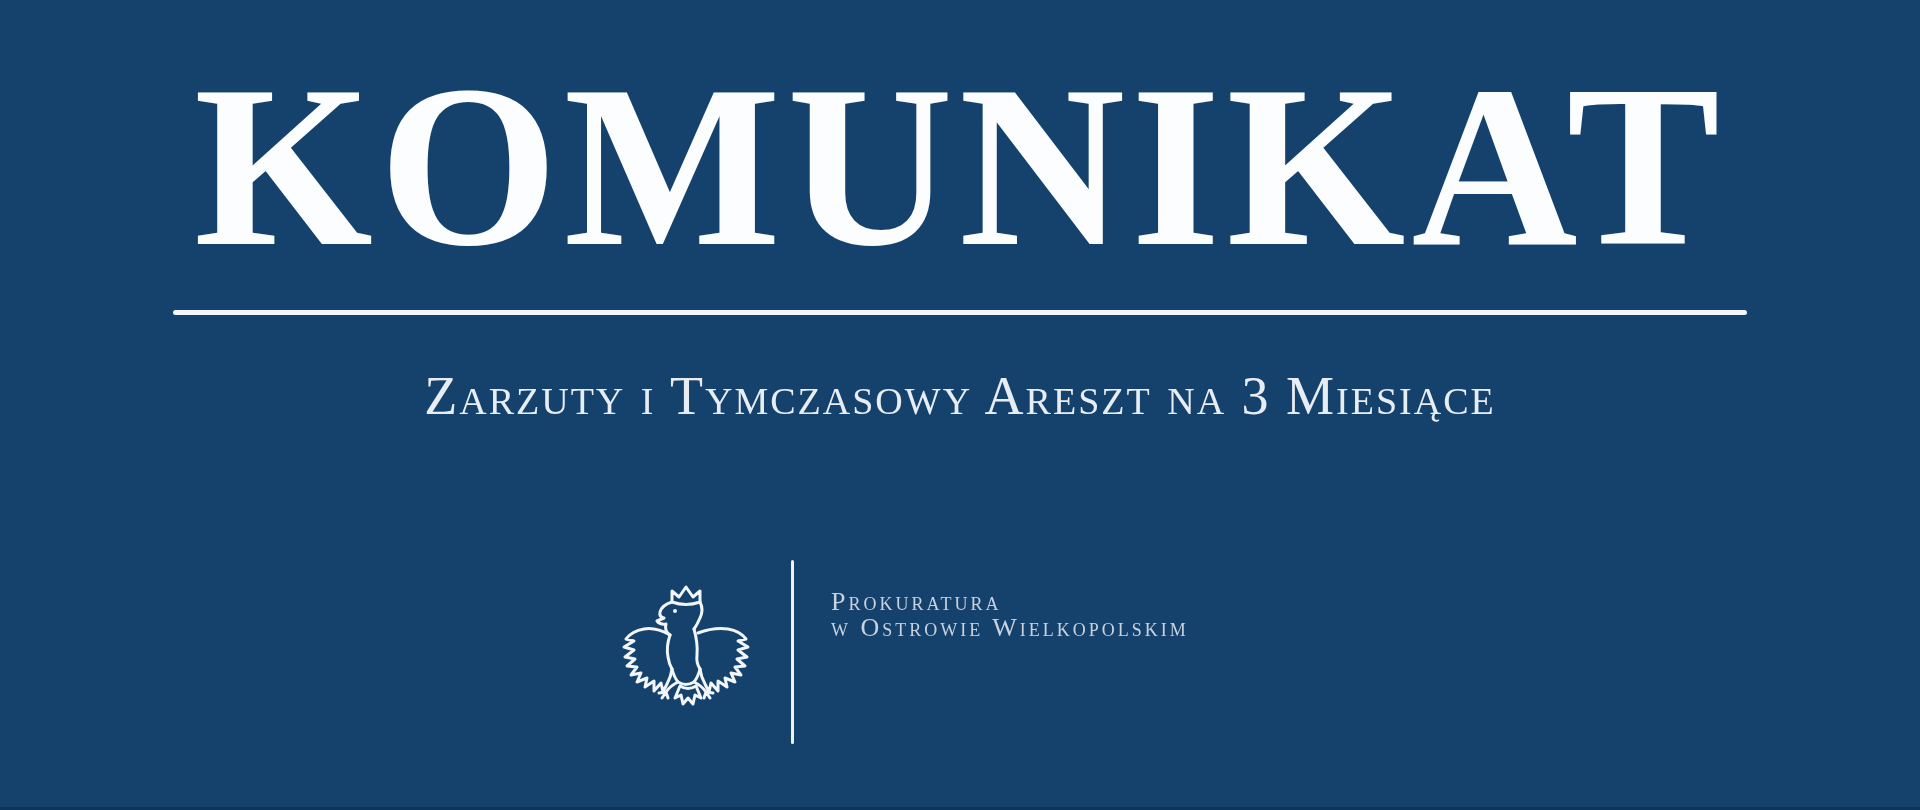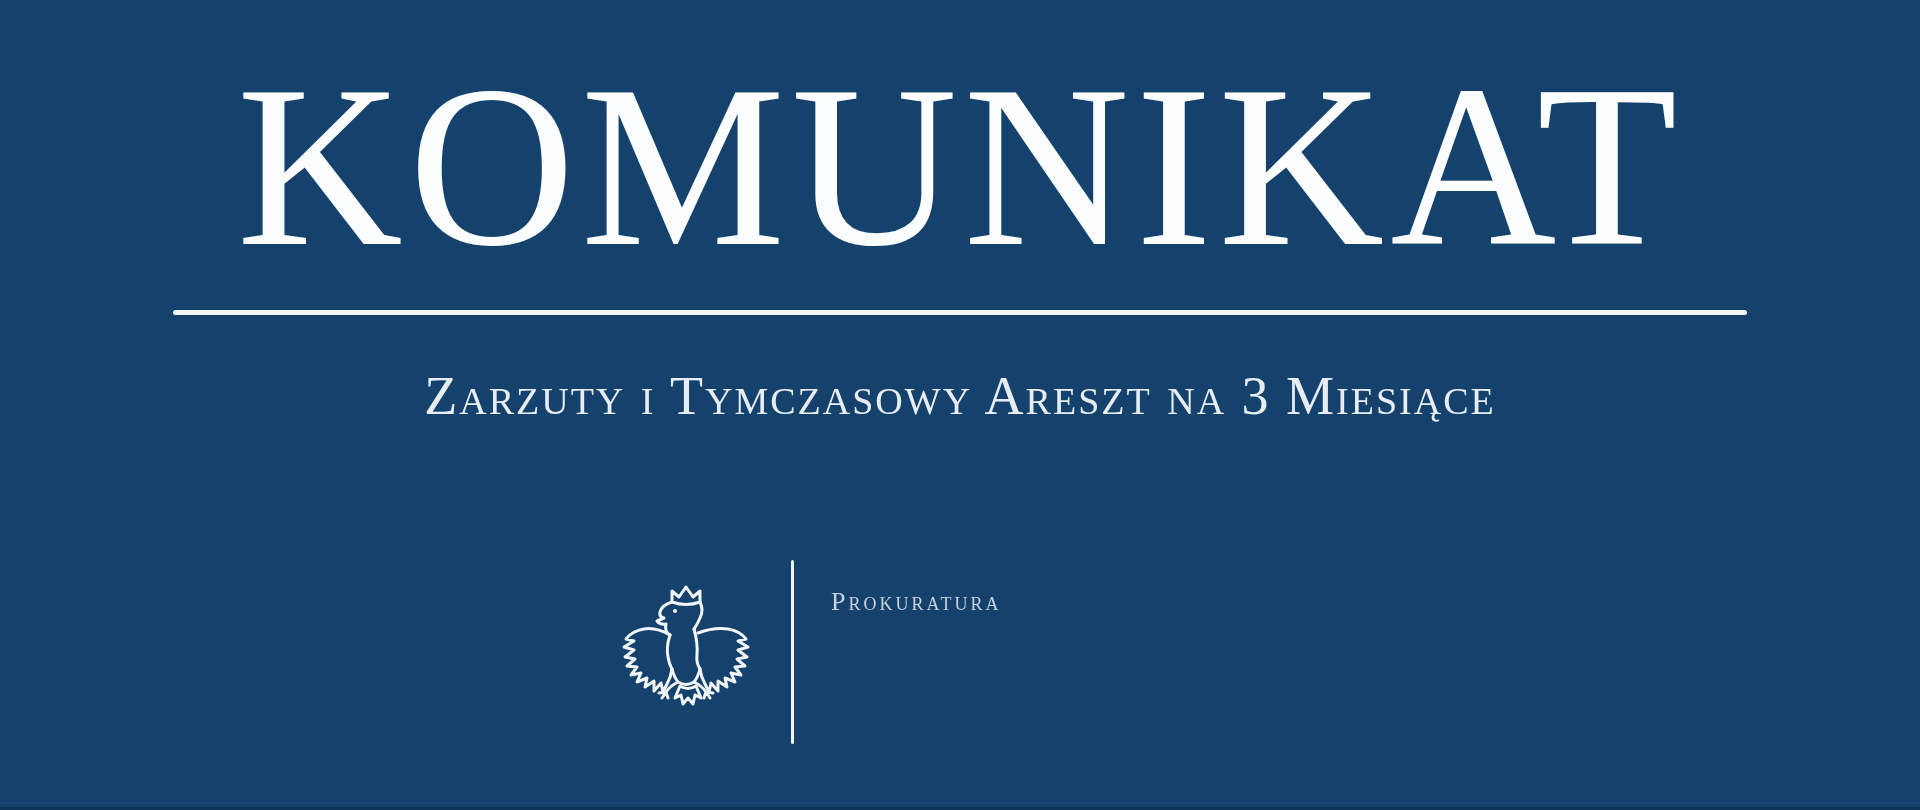--- a/index.html
+++ b/index.html
@@ -9,21 +9,21 @@
     font-family: "Liberation Serif", serif;
     position: relative;
     overflow: hidden;
   }
   .banner { position: absolute; inset: 0; }
 
   .title {
     position: absolute; top: 52px; left: 0; width: 100%;
     margin: 0;
     text-align: center;
-    font-size: 230px; line-height: 1; font-weight: 400;
+    font-size: 230px; line-height: 1; font-weight: 700;
     letter-spacing: 6px;
     color: #FBFDFF;
     white-space: nowrap;
   }
 
   .rule-h {
     position: absolute; left: 173px; top: 310px;
     width: 1574px; height: 5px;
     background: #F4F7FA; border-radius: 3px;
   }
@@ -97,16 +97,17 @@
     <path d="M60,97 Q52,101 48,107 M48,107 L41,108 M48,107 L44,113 M48,107 L50,113"></path>
     <path d="M76,97 Q84,101 88,107 M88,107 L95,108 M88,107 L92,113 M88,107 L86,113"></path>
 
     <path d="M62,101 L57,113 L63,110 L65,119 L70,113 L75,119 L77,110 L83,113 L78,101 Q70,106 62,101 Z"></path>
   </svg>
 
   <div class="rule-v"></div>
 
   <div class="org">
     <div class="line">Prokuratura</div>
+    <div class="line">w Ostrowie Wielkopolskim</div>
   </div>
 
   <div class="bottom-edge"></div>
 </div>
 
 </body></html>

